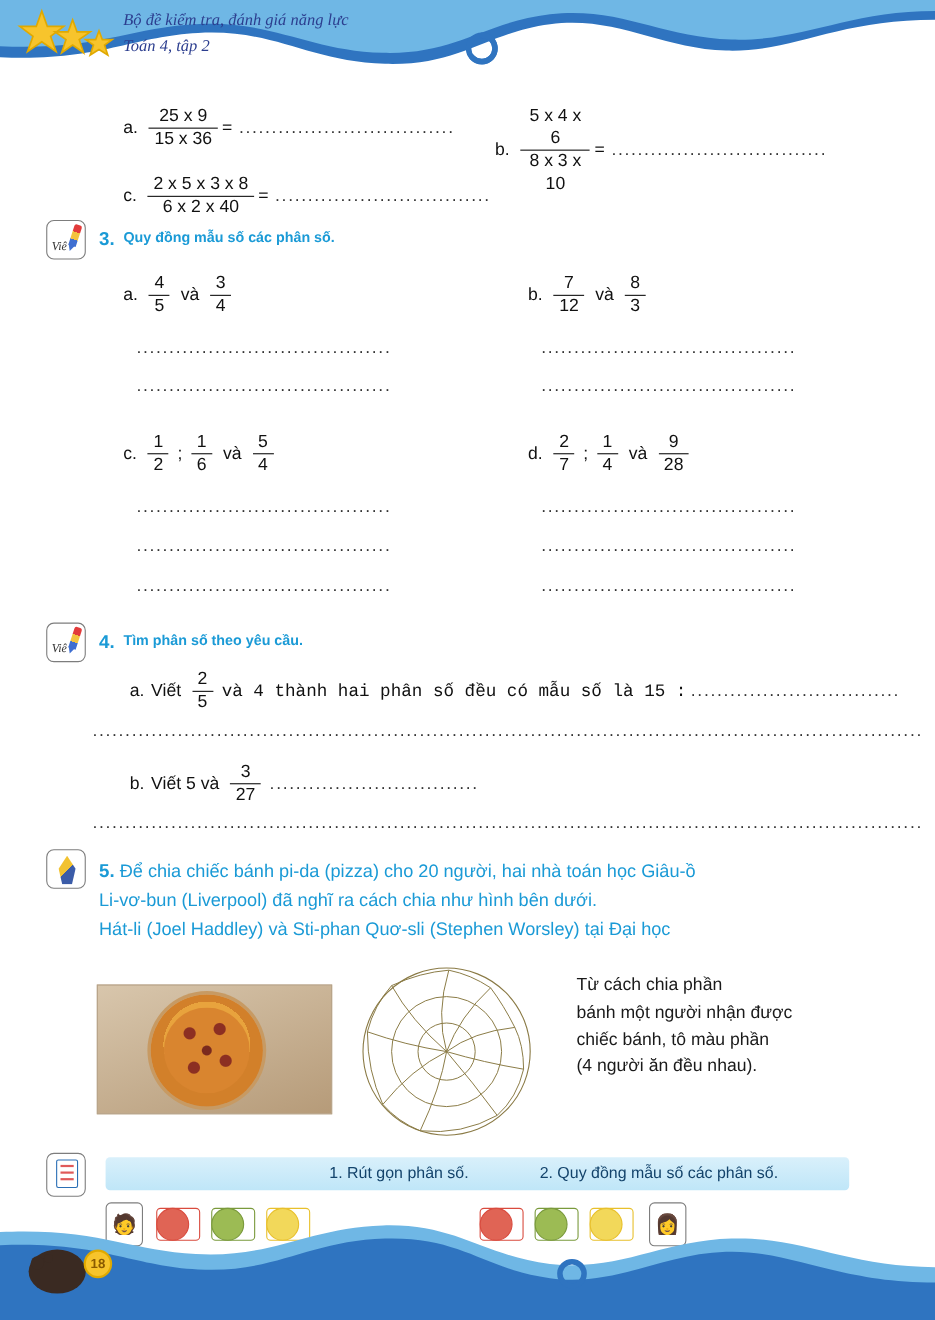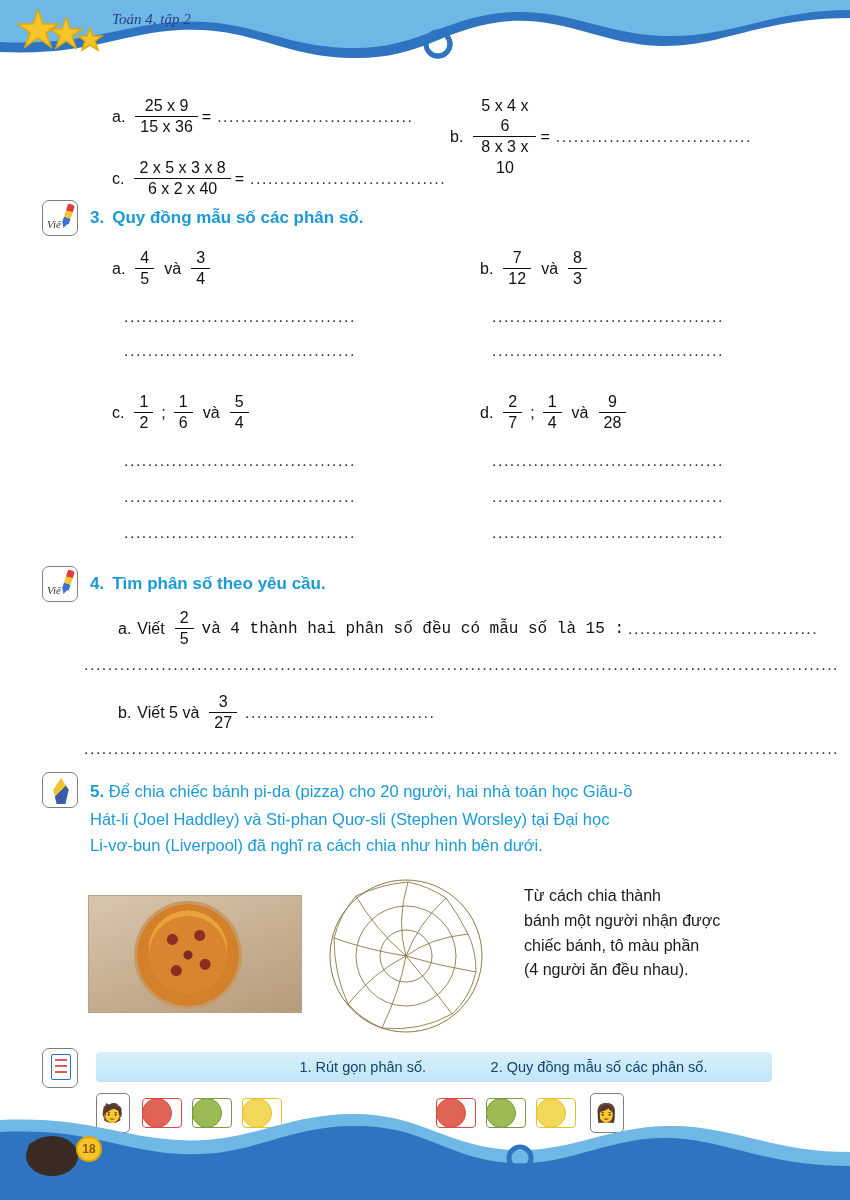--- a/index.html
+++ b/index.html
@@ -37,21 +37,21 @@
   .frac .num { display:block; padding:0 5px; border-bottom:1.6px solid #111; line-height:1.25; }
   .frac .den { display:block; padding:0 5px; line-height:1.3; }
 
   .mathline { font-size:16px; color:#111; display:flex; align-items:center; }
   .mathline .lbl { margin-right:6px; }
   .dots { letter-spacing:1.5px; color:#333; }
 
   
   .ex-head { display:flex; align-items:flex-start; gap:8px; }
   .ex-num { color:#1a9ad6; font-weight:bold; font-size:17px; }
-  .ex-title { color:#1a9ad6; font-size:17px; font-weight:bold; }
+  .ex-title { color:#1a9ad6; font-size:13px; font-weight:bold; }
 
   .icon-box {
     width:36px; height:36px; border:1.5px solid #7d7d7d; border-radius:7px;
     background:#fff; position:relative; flex:none;
   }
   .icon-box .vie {
     position:absolute; left:4px; bottom:5px; font-family:"Liberation Serif", serif;
     font-style:italic; font-size:11px; color:#333;
   }
   .icon-box .pen {
@@ -130,20 +130,21 @@
     <circle cx="438" cy="44" r="12" fill="none" stroke="#2f74c0" stroke-width="5"></circle>
     <path d="M438,32 a12,12 0 1,1 -9,20" fill="none" stroke="#2f74c0" stroke-width="5" stroke-linecap="round"></path>
     <g transform="translate(18,10)">
       <path d="M20,0 L25,14 L40,14 L28,23 L33,37 L20,28 L7,37 L12,23 L0,14 L15,14 Z" fill="#f7c42c" stroke="#e0a900" stroke-width="1.5"></path>
       <path d="M48,8 L52,19 L64,19 L54,26 L58,38 L48,31 L38,38 L42,26 L32,19 L44,19 Z" fill="#f7c42c" stroke="#e0a900" stroke-width="1.5"></path>
       <path d="M72,18 L75,26 L84,26 L77,31 L80,40 L72,35 L64,40 L67,31 L60,26 L69,26 Z" fill="#f7c42c" stroke="#e0a900" stroke-width="1.5"></path>
     </g>
   </svg>
 
   <div class="header-text">
+    <div class="l1">Bộ đề kiểm tra, đánh giá năng lực</div>
     <div class="l2">Toán 4, tập 2</div>
   </div>
 
   <div style="position:absolute; left:112px; top:96px; width:640px;">
 
     <div class="mathline" style="position:absolute; left:0; top:0;">
       <span class="lbl">a.</span>
       <span class="frac">
         <span class="num">25 x 9</span>
         <span class="den">15 x 36</span>
@@ -294,22 +295,22 @@
 
   <div class="icon-box rocket" style="position:absolute; left:42px; top:772px;">
     <span class="rk"></span>
   </div>
 
   <div style="position:absolute; left:90px; top:778px; width:680px;">
     <div class="ex5-text">
       <span class="ex-num">5.</span>
       <span>Để chia chiếc bánh pi-da (pizza) cho 20 người, hai nhà toán học Giâu-ồ</span>
     </div>
+    <div class="ex5-text">Li-vơ-bun (Liverpool) đã nghĩ ra cách chia như hình bên dưới.</div>
     <div class="ex5-text">Hát-li (Joel Haddley) và Sti-phan Quơ-sli (Stephen Worsley) tại Đại học</div>
-    <div class="ex5-text">Li-vơ-bun (Liverpool) đã nghĩ ra cách chia như hình bên dưới.</div>
   </div>
 
   <div class="pizza-photo">
     <div class="box-lid"></div>
     <div class="pie"></div>
   </div>
 
   <svg style="position:absolute; left:326px; top:876px;" width="160" height="160" viewBox="0 0 160 160">
     <circle cx="80" cy="80" r="76" fill="none" stroke="#8a7a45" stroke-width="1"></circle>
     <g fill="none" stroke="#8a7a45" stroke-width="0.9">
@@ -330,21 +331,21 @@
       <path d="M30,20 Q56,8 82,6"></path>
       <path d="M8,62 Q14,38 30,20"></path>
       <path d="M22,128 Q8,98 8,62"></path>
       <path d="M56,152 Q36,144 22,128"></path>
       <path d="M126,138 Q94,156 56,152"></path>
       <path d="M150,96 Q144,122 126,138"></path>
     </g>
   </svg>
 
   <div style="position:absolute; left:524px; top:884px; width:248px; font-size:16px; line-height:1.55; text-align:justify;">
-    <div>Từ cách chia thành</div>
+    <div>Từ cách chia phần</div>
     <div>bánh một người nhận được</div>
     <div>chiếc bánh, tô màu phần</div>
     <div>(4 người ăn đều nhau).</div>
   </div>
 
   <div class="icon-box doc" style="position:absolute; left:42px; top:1048px; width:36px; height:40px;">
     <span class="sheet">
         <i></i>
         <i></i>
         <i></i>

